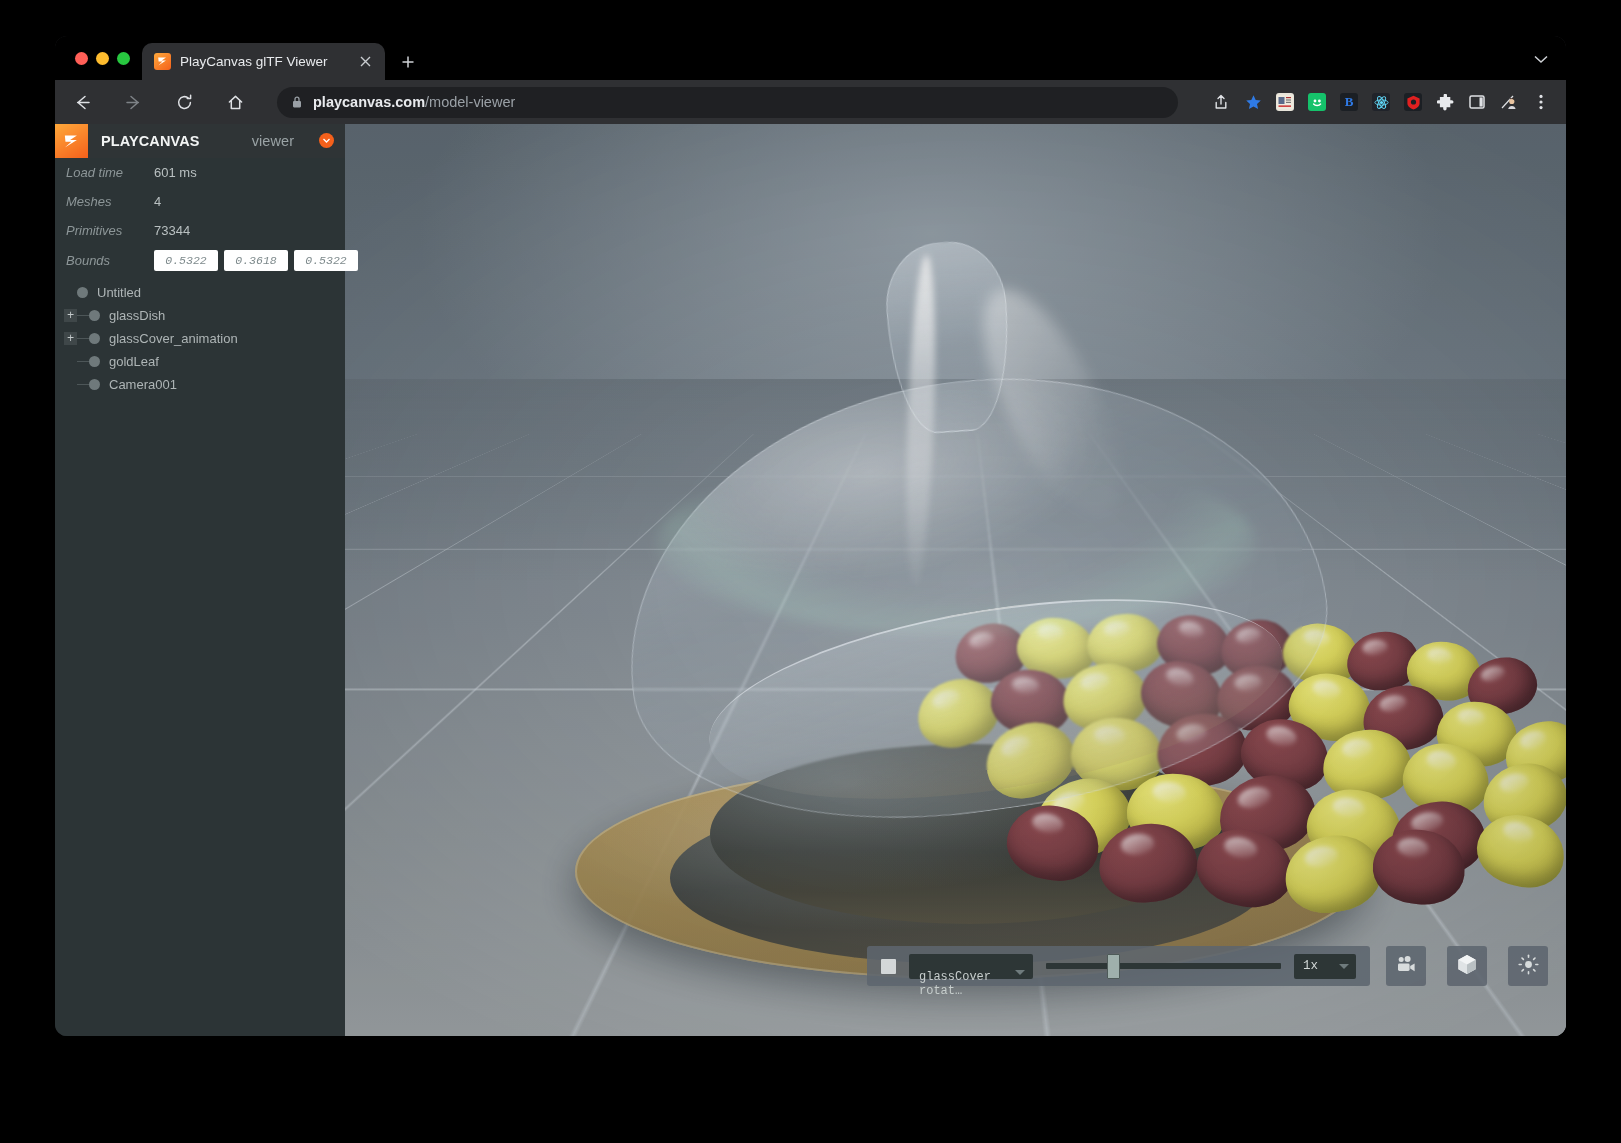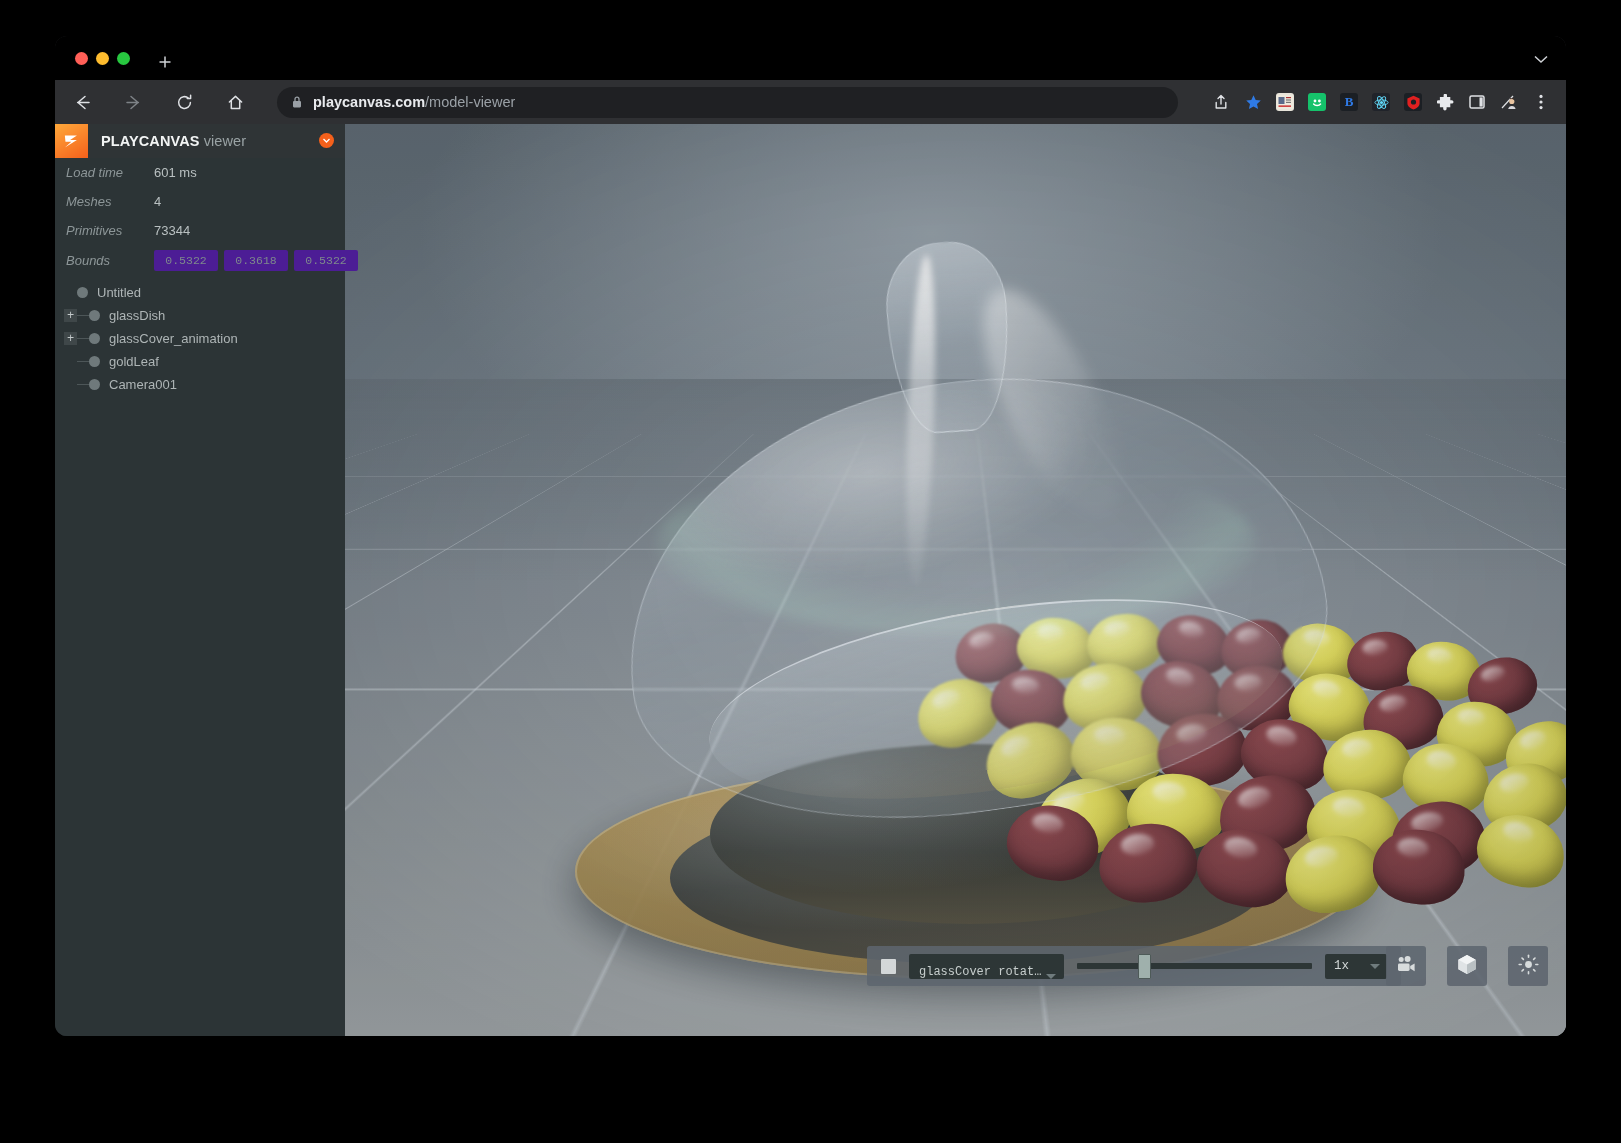--- a/index.html
+++ b/index.html
@@ -176,21 +176,21 @@
     background: linear-gradient(150deg, #ffa93b 0%, #f4601b 100%);
     display: flex; align-items: center; justify-content: center;
     flex: none;
   }
   #brand-text {
     margin-left: 13px;
     font-size: 14.5px;
     color: #f2f4f4;
     letter-spacing: 0.1px;
   }
-  #brand-text .light { color: #9aa3a5; }
+  #brand-text .light { color: #9aa3a5; margin-left: 48px; }
   #sidebar-close {
     position: absolute;
     right: 11px; top: 9px;
     width: 15px; height: 15px;
     border-radius: 50%;
     background: #f4601b;
     display: flex; align-items: center; justify-content: center;
   }
 
   .panel-header {
@@ -238,28 +238,29 @@
   .stat-value {
     font-size: 13px;
     color: #b9c0c1;
   }
 
   #bounds-row { height: 30px; display:flex; align-items:center; padding-left: 11px; }
   #bounds-fields { display: flex; gap: 6px; }
   .bounds-field {
     width: 64px;
     height: 21px;
-    background: #4c1d95;
+    background: #ffffff;
     border-radius: 2px;
     display: flex;
     align-items: center;
     justify-content: center;
     font-family: "Liberation Mono", monospace;
     font-size: 11.5px;
     color: #7e8a8c;
+    font-style: italic;
   }
 
   #variant-row { height: 31px; display:flex; align-items:center; padding-left: 11px; }
   #variant-select {
     width: 200px;
     height: 22px;
     background: #2a3234;
     border-radius: 2px;
     display: flex;
     align-items: center;
@@ -528,27 +529,27 @@
     padding: 0 14px;
     gap: 13px;
   }
   #stop-btn {
     width: 15px; height: 15px;
     background: #d3d7d8;
     border-radius: 1px;
     flex: none;
   }
   #anim-select {
-    width: 155px; height: 25px;
+    width: 124px; height: 25px;
     background: #2d3636;
     border-radius: 2px;
     display: flex;
-    align-items: flex-end;
+    align-items: flex-start;
     justify-content: space-between;
-    padding: 8px 8px 0 10px;
+    padding: 16px 8px 0 10px;
     font-family: "Liberation Mono", monospace;
     font-size: 12px;
     color: #c7cecd;
   }
   #anim-slider {
     position: relative;
     width: 235px; height: 25px;
     display: flex; align-items: center;
   }
   #slider-track {
@@ -598,20 +599,33 @@
 <div id="browser-window">
 
   <div id="tab-strip">
 
     <div class="traffic-lights">
       <div class="tl tl-red"></div>
       <div class="tl tl-yellow"></div>
       <div class="tl tl-green"></div>
     </div>
 
+    <div id="tab">
+      <span id="tab-favicon">
+        <svg width="11" height="11" viewBox="0 0 11 11">
+          <path d="M1.2 1.6 L9 1.6 L4.6 4.6 L9 4.6 L1.2 9.4 L5.4 5.6 L1.6 5.6 Z" fill="#ffffff"></path>
+        </svg>
+      </span>
+      <span id="tab-title">PlayCanvas glTF Viewer</span>
+      <span class="tab-close">
+        <svg width="11" height="11" viewBox="0 0 11 11">
+            <path d="M1 1 L10 10 M10 1 L1 10" stroke="currentColor" stroke-width="1.4" fill="none"></path>
+          </svg>
+      </span>
+    </div>
 
     <div id="new-tab-btn">
       <svg width="14" height="14" viewBox="0 0 14 14">
           <path d="M7 1.5 L7 12.5 M1.5 7 L12.5 7" stroke="currentColor" stroke-width="1.5" fill="none"></path>
         </svg>
     </div>
 
     <div id="tabstrip-chevron">
       <svg width="14" height="9" viewBox="0 0 14 9">
           <path d="M1 1.5 L7 7 L13 1.5" stroke="currentColor" stroke-width="1.5" fill="none"></path>

